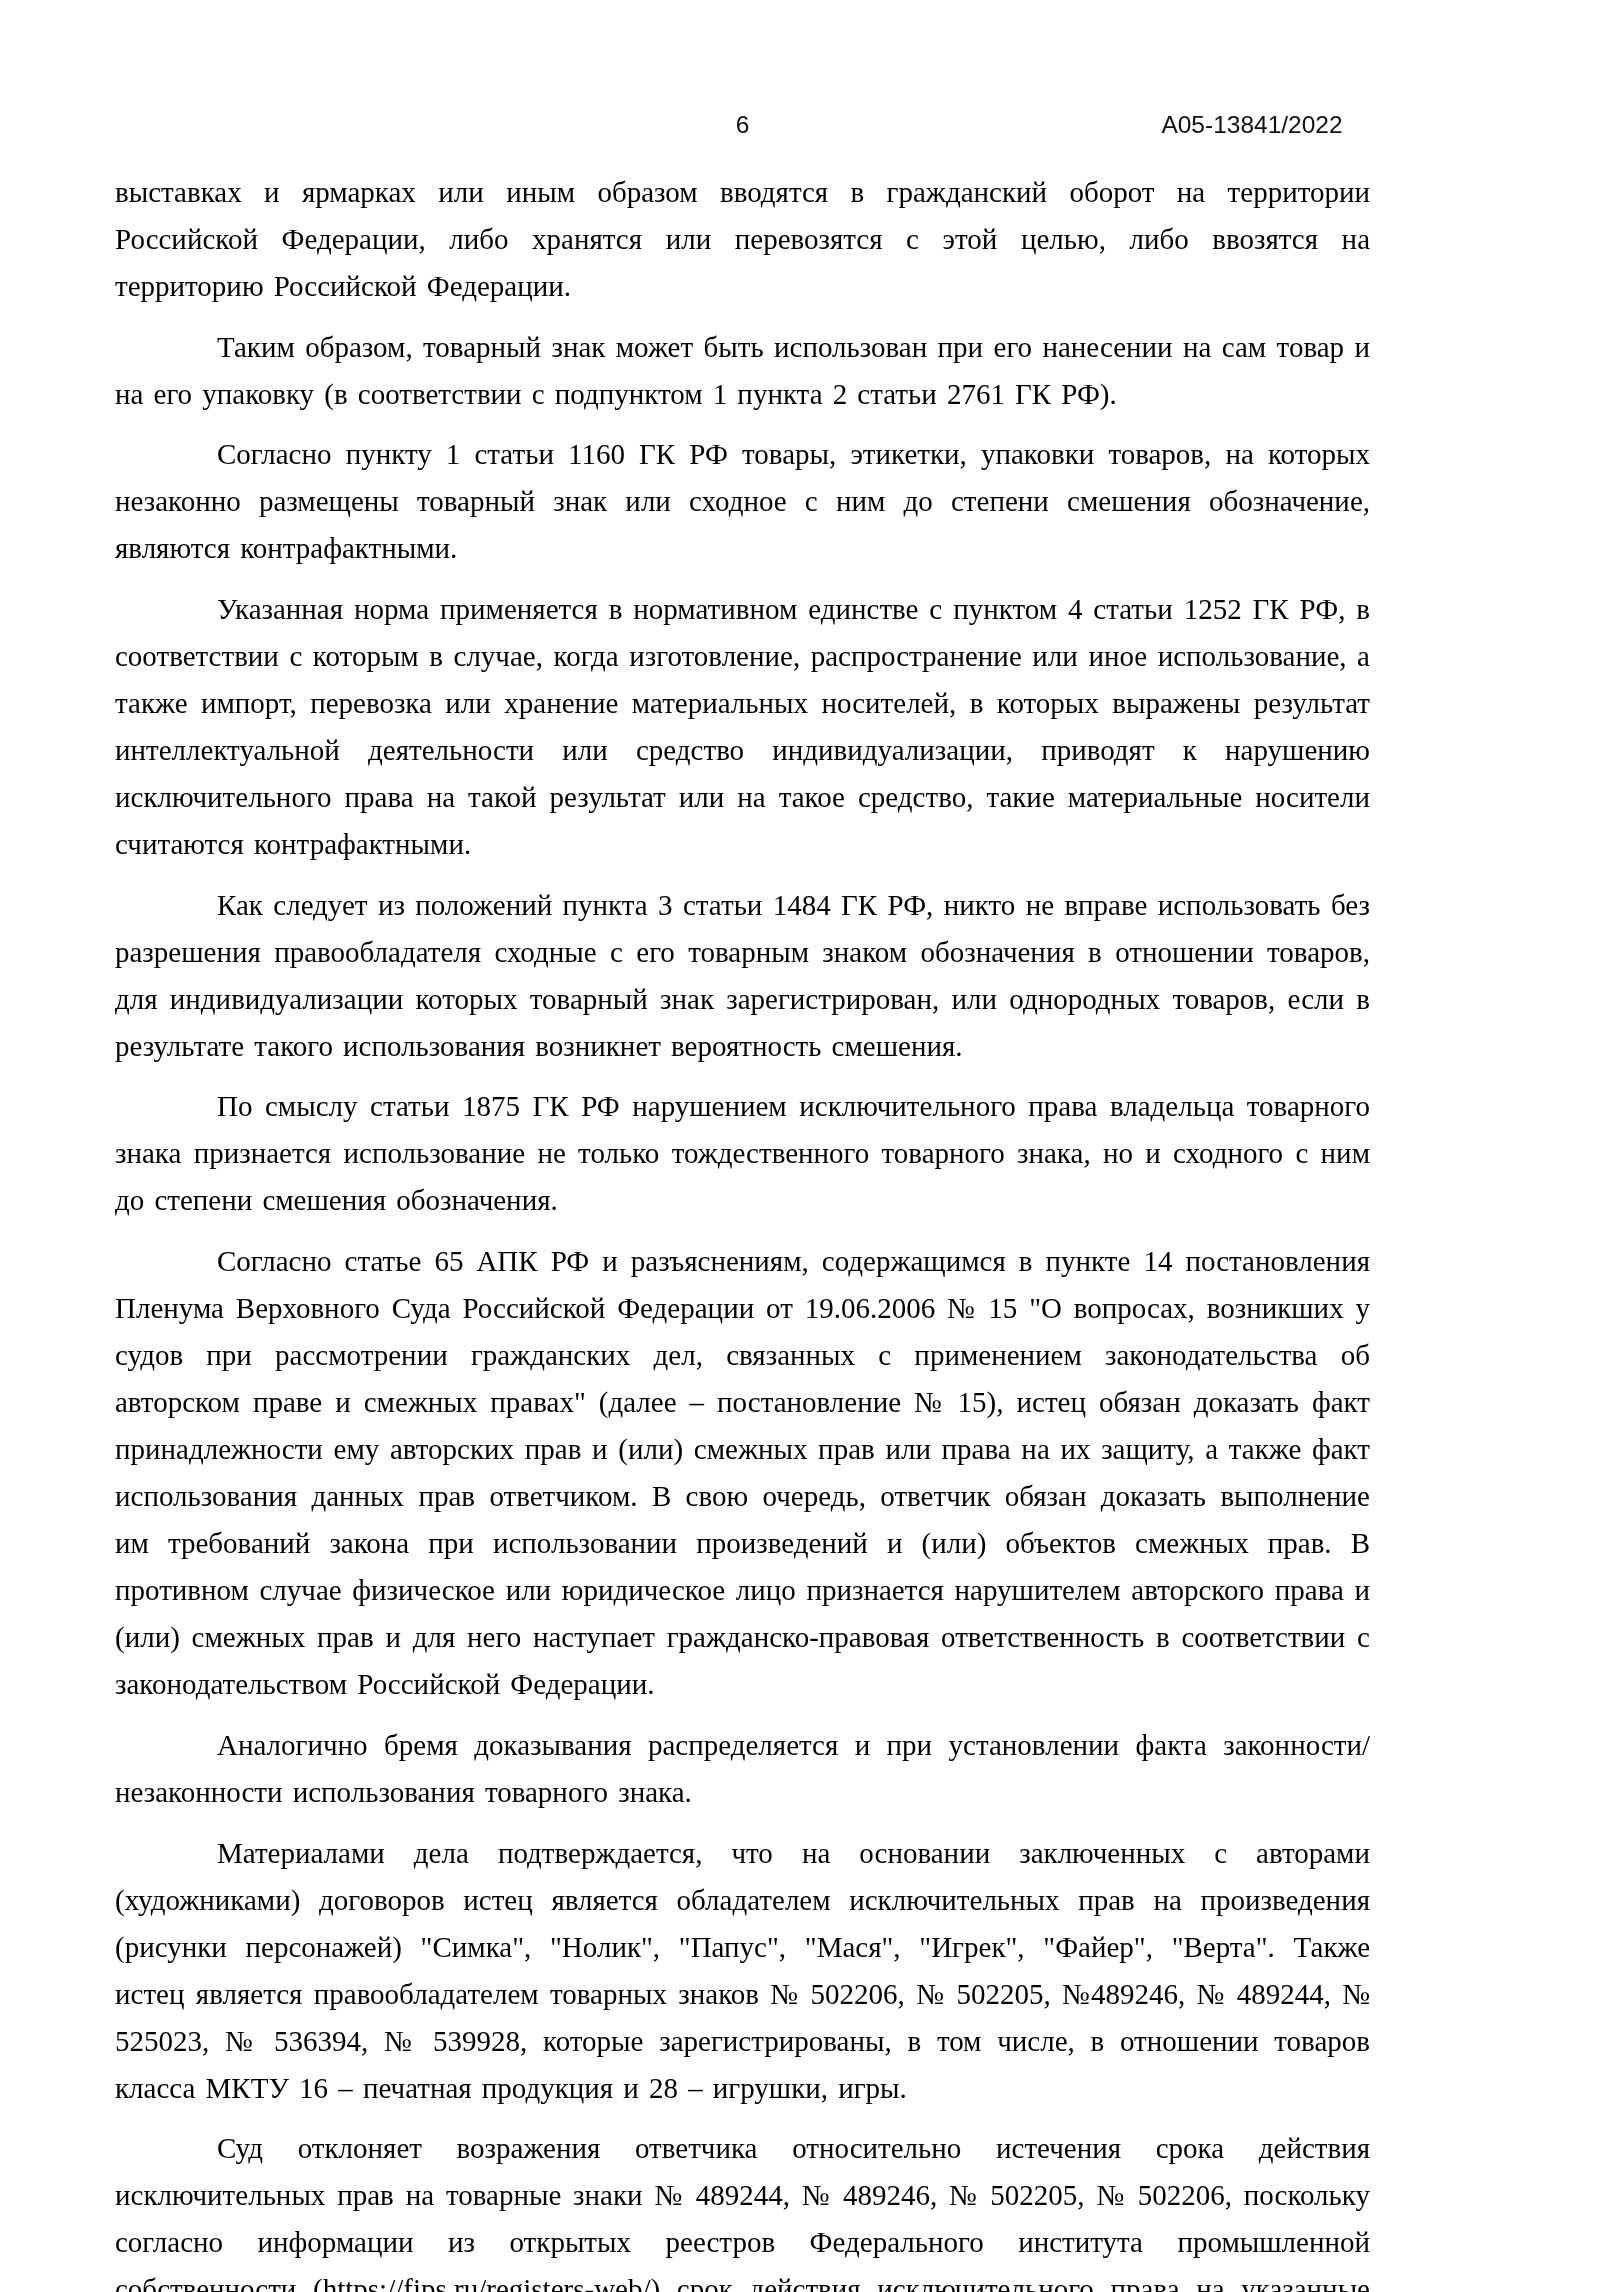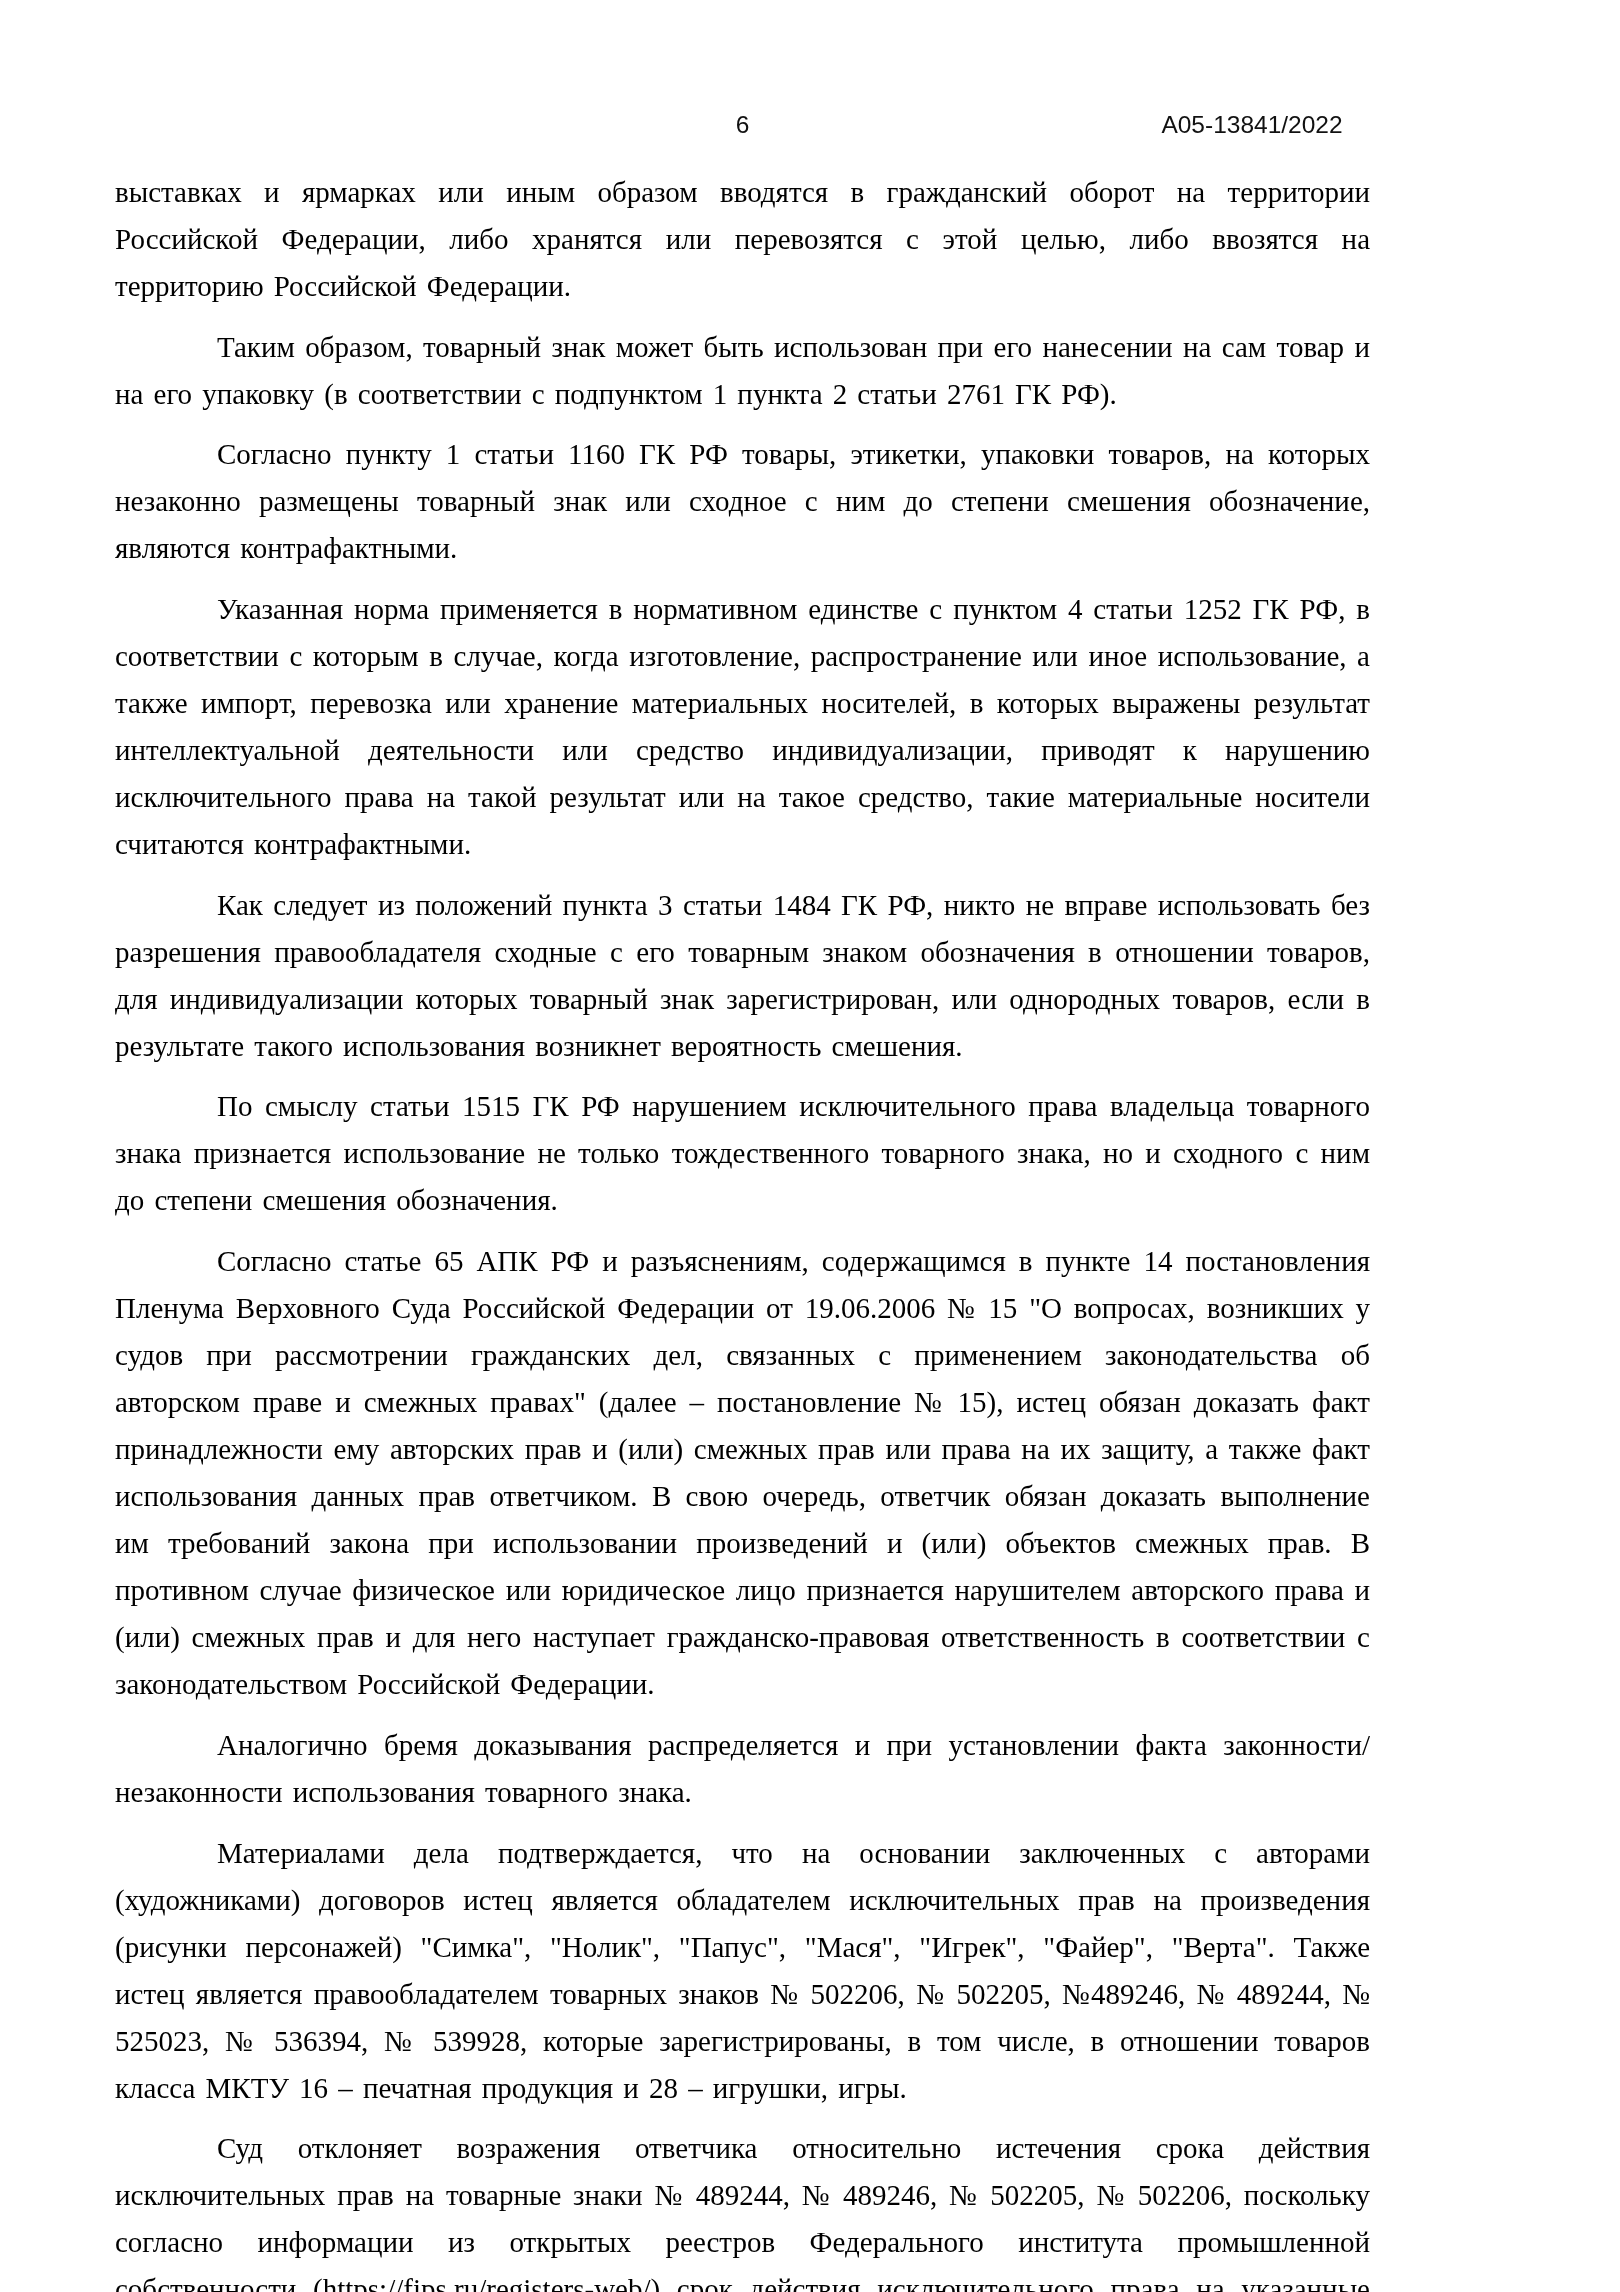--- a/index.html
+++ b/index.html
@@ -68,20 +68,20 @@
     <span class="page-number">6</span>
     <span class="case-number">А05-13841/2022</span>
   </header>
 
   <main class="document-body">
       <p class="para no-indent">выставках и ярмарках или иным образом вводятся в гражданский оборот на территории Российской Федерации, либо хранятся или перевозятся с этой целью, либо ввозятся на территорию Российской Федерации.</p>
       <p class="para">Таким образом, товарный знак может быть использован при его нанесении на сам товар и на его упаковку (в соответствии с подпунктом 1 пункта 2 статьи 2761 ГК РФ).</p>
       <p class="para">Согласно пункту 1 статьи 1160 ГК РФ товары, этикетки, упаковки товаров, на которых незаконно размещены товарный знак или сходное с ним до степени смешения обозначение, являются контрафактными.</p>
       <p class="para">Указанная норма применяется в нормативном единстве с пунктом 4 статьи 1252 ГК РФ, в соответствии с которым в случае, когда изготовление, распространение или иное использование, а также импорт, перевозка или хранение материальных носителей, в которых выражены результат интеллектуальной деятельности или средство индивидуализации, приводят к нарушению исключительного права на такой результат или на такое средство, такие материальные носители считаются контрафактными.</p>
       <p class="para">Как следует из положений пункта 3 статьи 1484 ГК РФ, никто не вправе использовать без разрешения правообладателя сходные с его товарным знаком обозначения в отношении товаров, для индивидуализации которых товарный знак зарегистрирован, или однородных товаров, если в результате такого использования возникнет вероятность смешения.</p>
-      <p class="para">По смыслу статьи 1515 ГК РФ нарушением исключительного права владельца товарного знака признается использование не только тождественного товарного знака, но и сходного с ним до степени смешения обозначения.</p>
+      <p class="para">По смыслу статьи 1875 ГК РФ нарушением исключительного права владельца товарного знака признается использование не только тождественного товарного знака, но и сходного с ним до степени смешения обозначения.</p>
       <p class="para">Согласно статье 65 АПК РФ и разъяснениям, содержащимся в пункте 14 постановления Пленума Верховного Суда Российской Федерации от 19.06.2006 № 15 "О вопросах, возникших у судов при рассмотрении гражданских дел, связанных с применением законодательства об авторском праве и смежных правах" (далее – постановление № 15), истец обязан доказать факт принадлежности ему авторских прав и (или) смежных прав или права на их защиту, а также факт использования данных прав ответчиком. В свою очередь, ответчик обязан доказать выполнение им требований закона при использовании произведений и (или) объектов смежных прав. В противном случае физическое или юридическое лицо признается нарушителем авторского права и (или) смежных прав и для него наступает гражданско-правовая ответственность в соответствии с законодательством Российской Федерации.</p>
       <p class="para">Аналогично бремя доказывания распределяется и при установлении факта законности/незаконности использования товарного знака.</p>
       <p class="para">Материалами дела подтверждается, что на основании заключенных с авторами (художниками) договоров истец является обладателем исключительных прав на произведения (рисунки персонажей) "Симка", "Нолик", "Папус", "Мася", "Игрек", "Файер", "Верта". Также истец является правообладателем товарных знаков № 502206, № 502205, №489246, № 489244, № 525023, № 536394, № 539928, которые зарегистрированы, в том числе, в отношении товаров класса  МКТУ 16 – печатная продукция и  28 – игрушки, игры.</p>
       <p class="para">Суд отклоняет возражения ответчика относительно истечения срока действия исключительных прав на товарные знаки № 489244, № 489246, № 502205,  № 502206, поскольку согласно информации из открытых реестров Федерального института промышленной собственности (https://fips.ru/registers-web/) срок действия исключительного права на указанные товарные знаки был продлен до 18.11.2031. Кроме того, истцом также представлены копии соответствующих выписок из Федеральной</p>
     </main>
 </div>
 
 
 </body></html>

